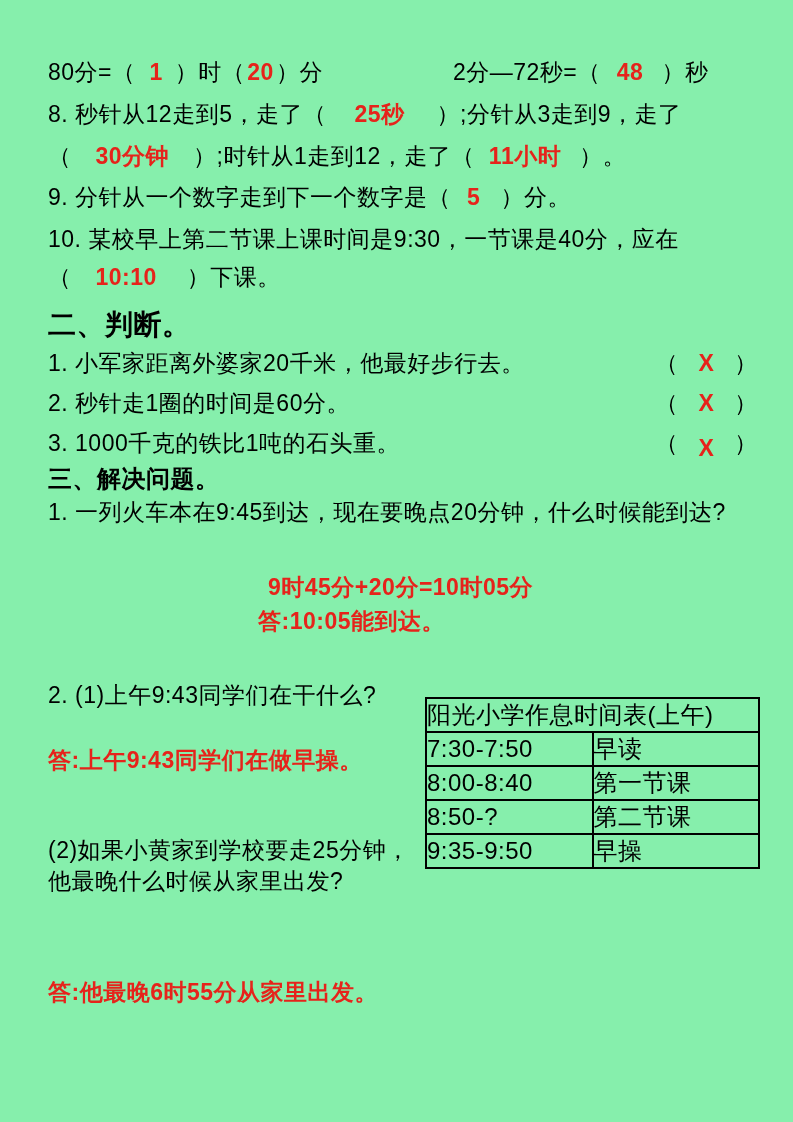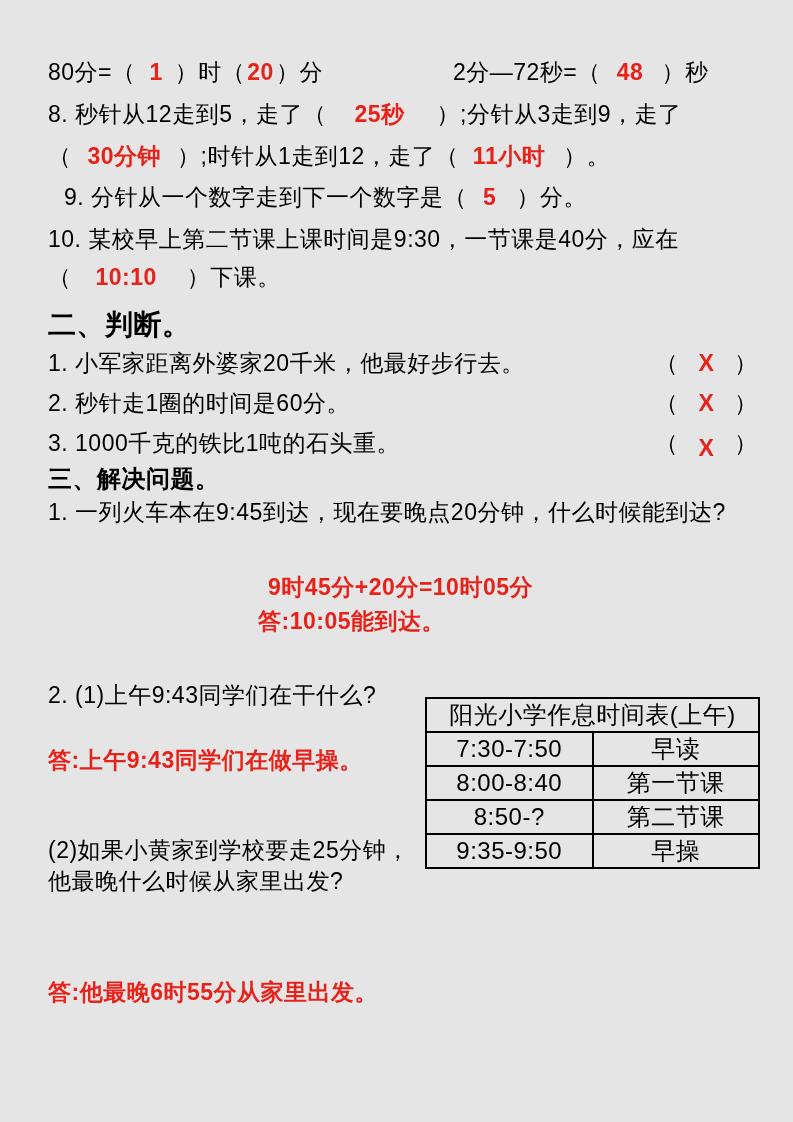--- a/index.html
+++ b/index.html
@@ -1,59 +1,59 @@
 <!DOCTYPE html>
 <html><head>
 <meta charset="utf-8">
 <style>
   :root { --red: #e6231b; --ink: #000000; }
   html, body { margin: 0; padding: 0; background: #ffffff; }
   .page {
     position: relative;
     width: 793px;
     height: 1122px;
-    background: #e5e5e5;
+    background: #86efac;
     font-family: "Liberation Sans", sans-serif;
     color: var(--ink);
     overflow: hidden;
   }
   .line {
     position: absolute;
     white-space: nowrap;
     font-size: 23px;
     line-height: 1.15;
     letter-spacing: 0.5px;
   }
   .bold { font-weight: 700; }
   .ans  { color: var(--red); font-weight: 700; }
   .red  { color: var(--red); font-weight: 700; }
   
   .g-a { margin: 0 12px 0 14px; }
   .g-b { margin: 0 2px; }
   .g-c { margin: 0 18px 0 16px; }
   .g-d { margin: 0 32px 7px 28px; }
-  .g-e { margin: 0 16px; }
+  .g-e { margin: 0 24px; }
   .g-f { margin: 0 18px 0 14px; }
   .g-g { margin: 0 20px 0 16px; }
   .g-h { margin: 0 30px 0 24px; }
   .judge-marks .mk { margin: 0 20px; }
   .mk-low { position: relative; top: 5px; }
   table.schedule {
     position: absolute;
     left: 425px;
     top: 697px;
     width: 335px;
     border-collapse: collapse;
     table-layout: fixed;
     font-size: 24px;
     letter-spacing: 0.5px;
   }
   table.schedule td {
     border: 2px solid #000;
-    text-align: center;
+    text-align: left;
     padding: 0;
     height: 31px;
     white-space: nowrap;
     overflow: hidden;
   }
   table.schedule td.t-title { height: 31px; }
   table.schedule td.t-time { width: 167px; }
 </style>
 </head>
 <body>
@@ -69,21 +69,21 @@
   </div>
 
   <div class="line" style="left:48px; top:101px;">
     <span>8. 秒针从12走到5，走了（</span><span class="ans g-d">25秒</span><span>）;分针从3走到9，走了</span>
   </div>
 
   <div class="line" style="left:48px; top:143px;">
     <span>（</span><span class="ans g-e">30分钟</span><span>）;时针从1走到12，走了（</span><span class="ans g-f">11小时</span><span>）。</span>
   </div>
 
-  <div class="line" style="left:64px; top:184px;">
+  <div class="line" style="left:48px; top:184px;">
     <span>9. 分针从一个数字走到下一个数字是（</span><span class="ans g-g">5</span><span>）分。</span>
   </div>
 
   <div class="line" style="left:48px; top:226px;">
     <span>10. 某校早上第二节课上课时间是9:30，一节课是40分，应在</span>
   </div>
   <div class="line" style="left:48px; top:264px;">
     <span>（</span><span class="ans g-h">10:10</span><span>）下课。</span>
   </div>
 

